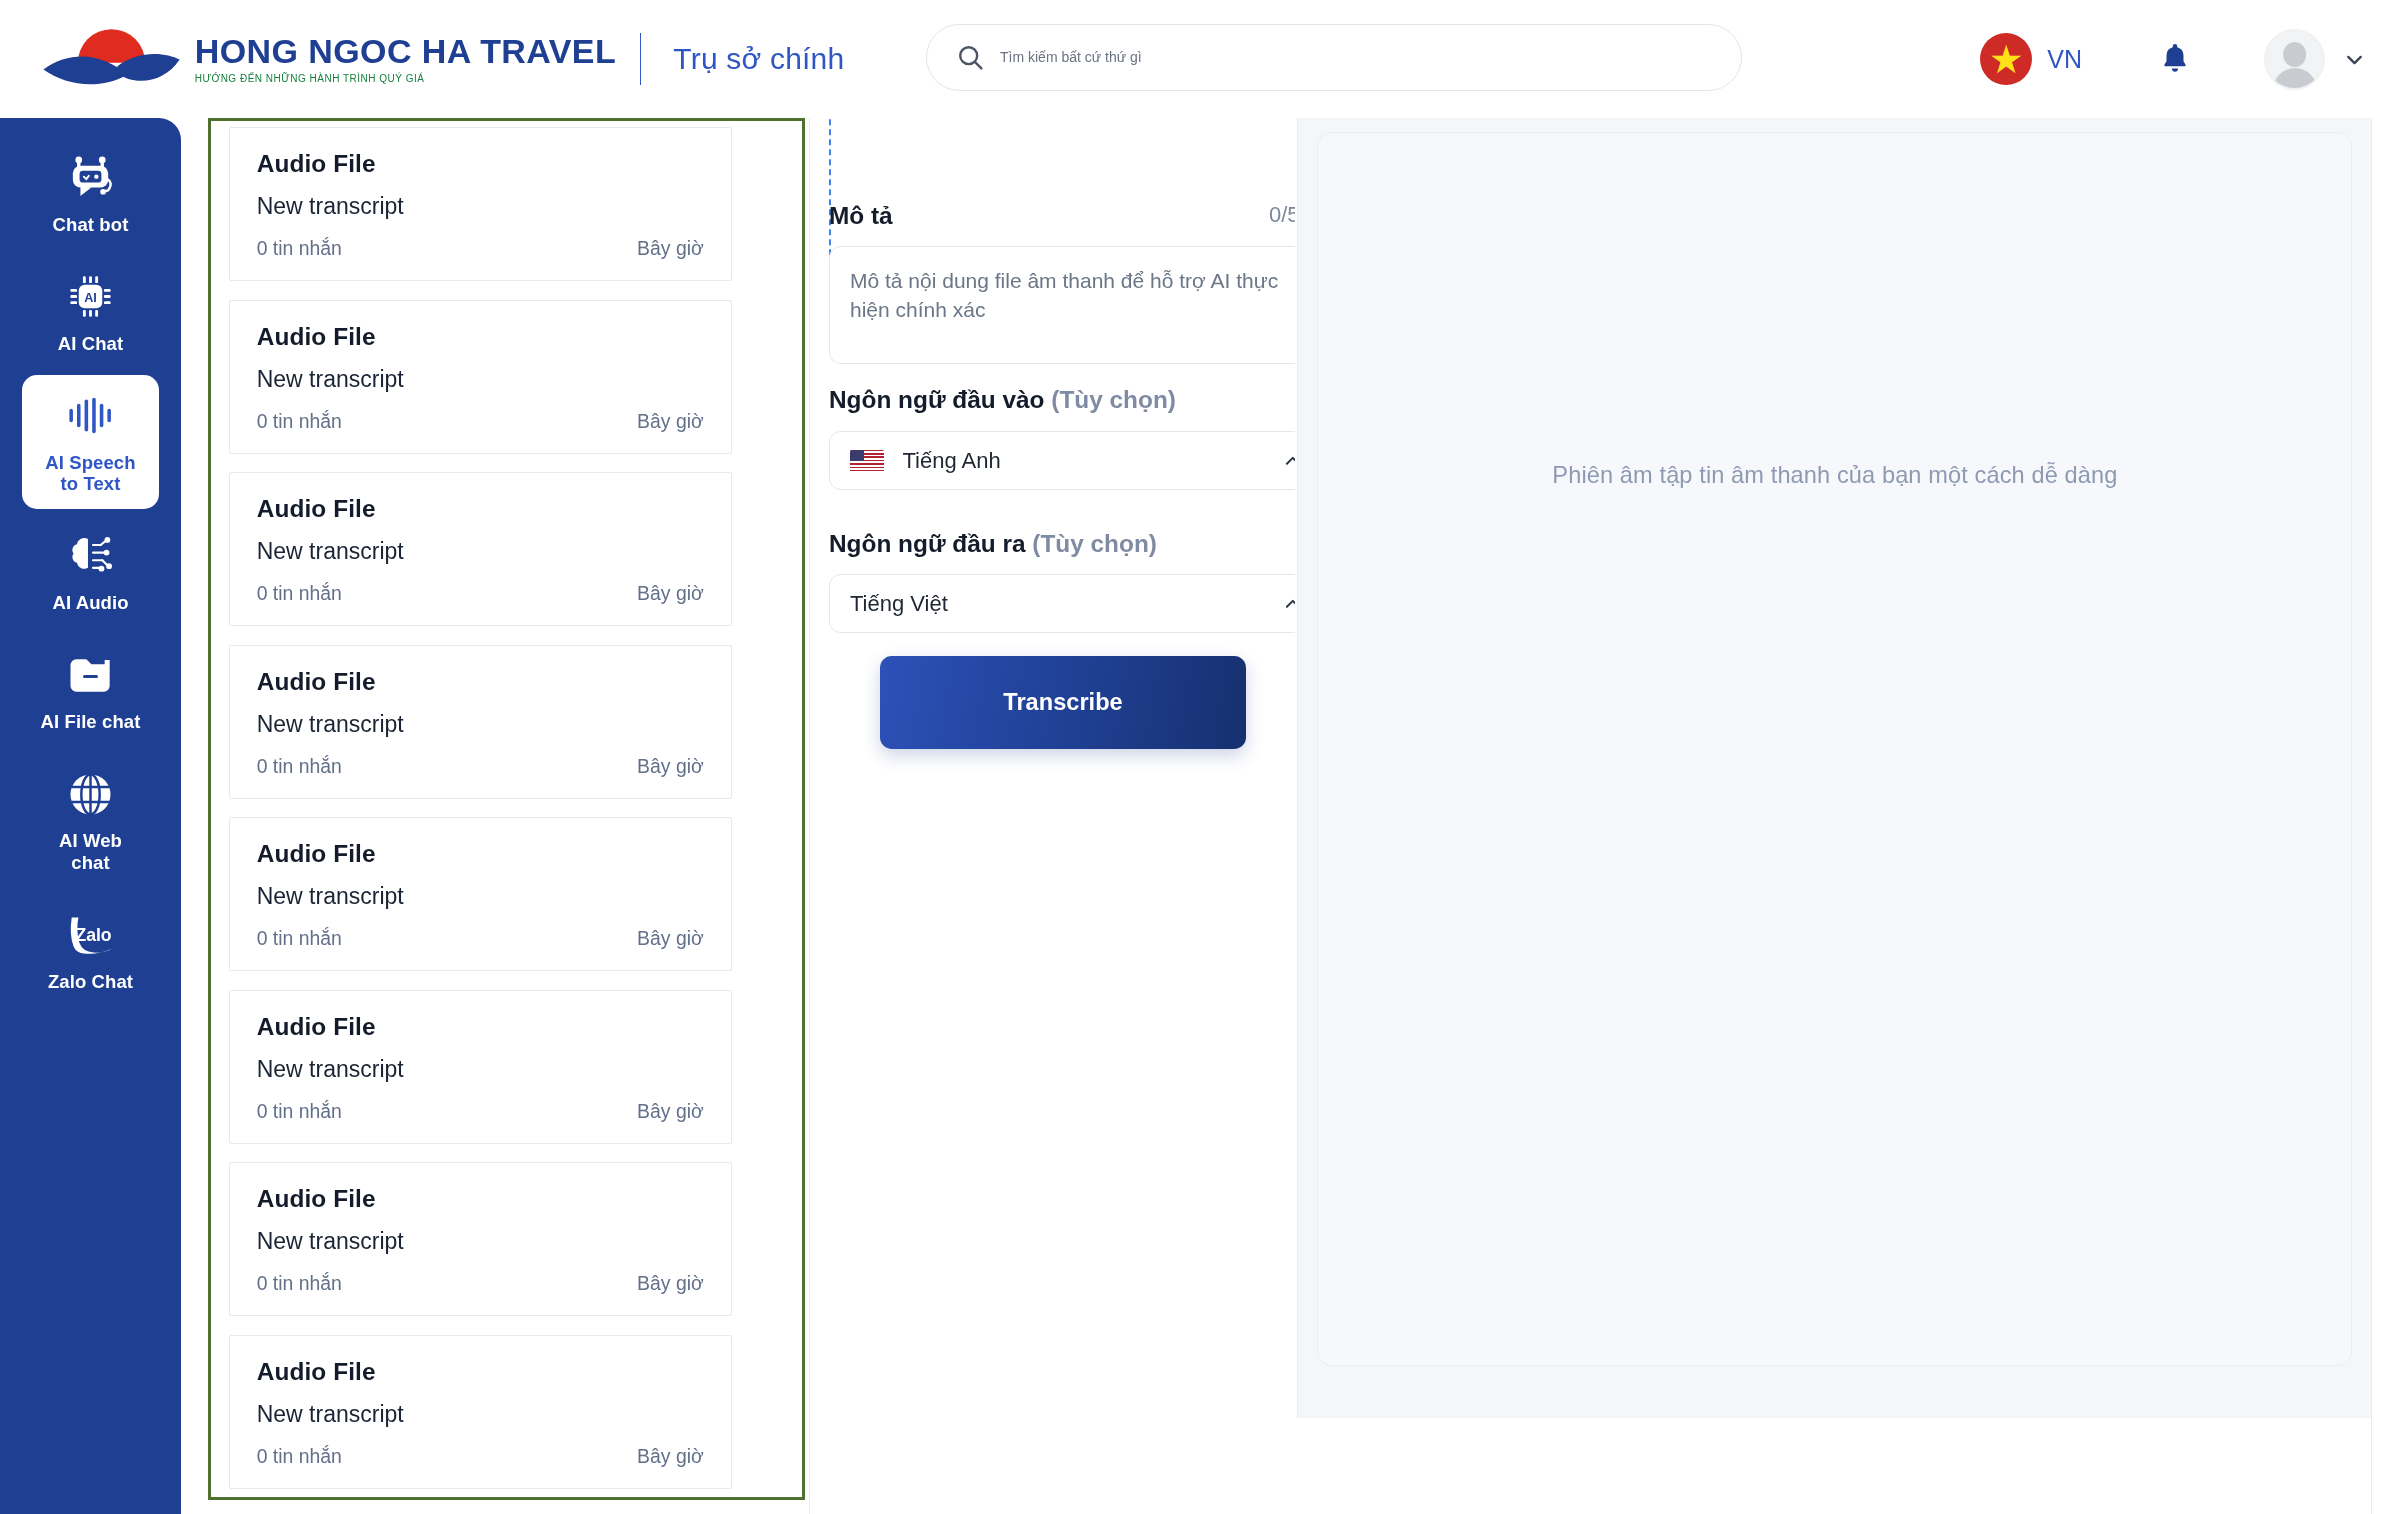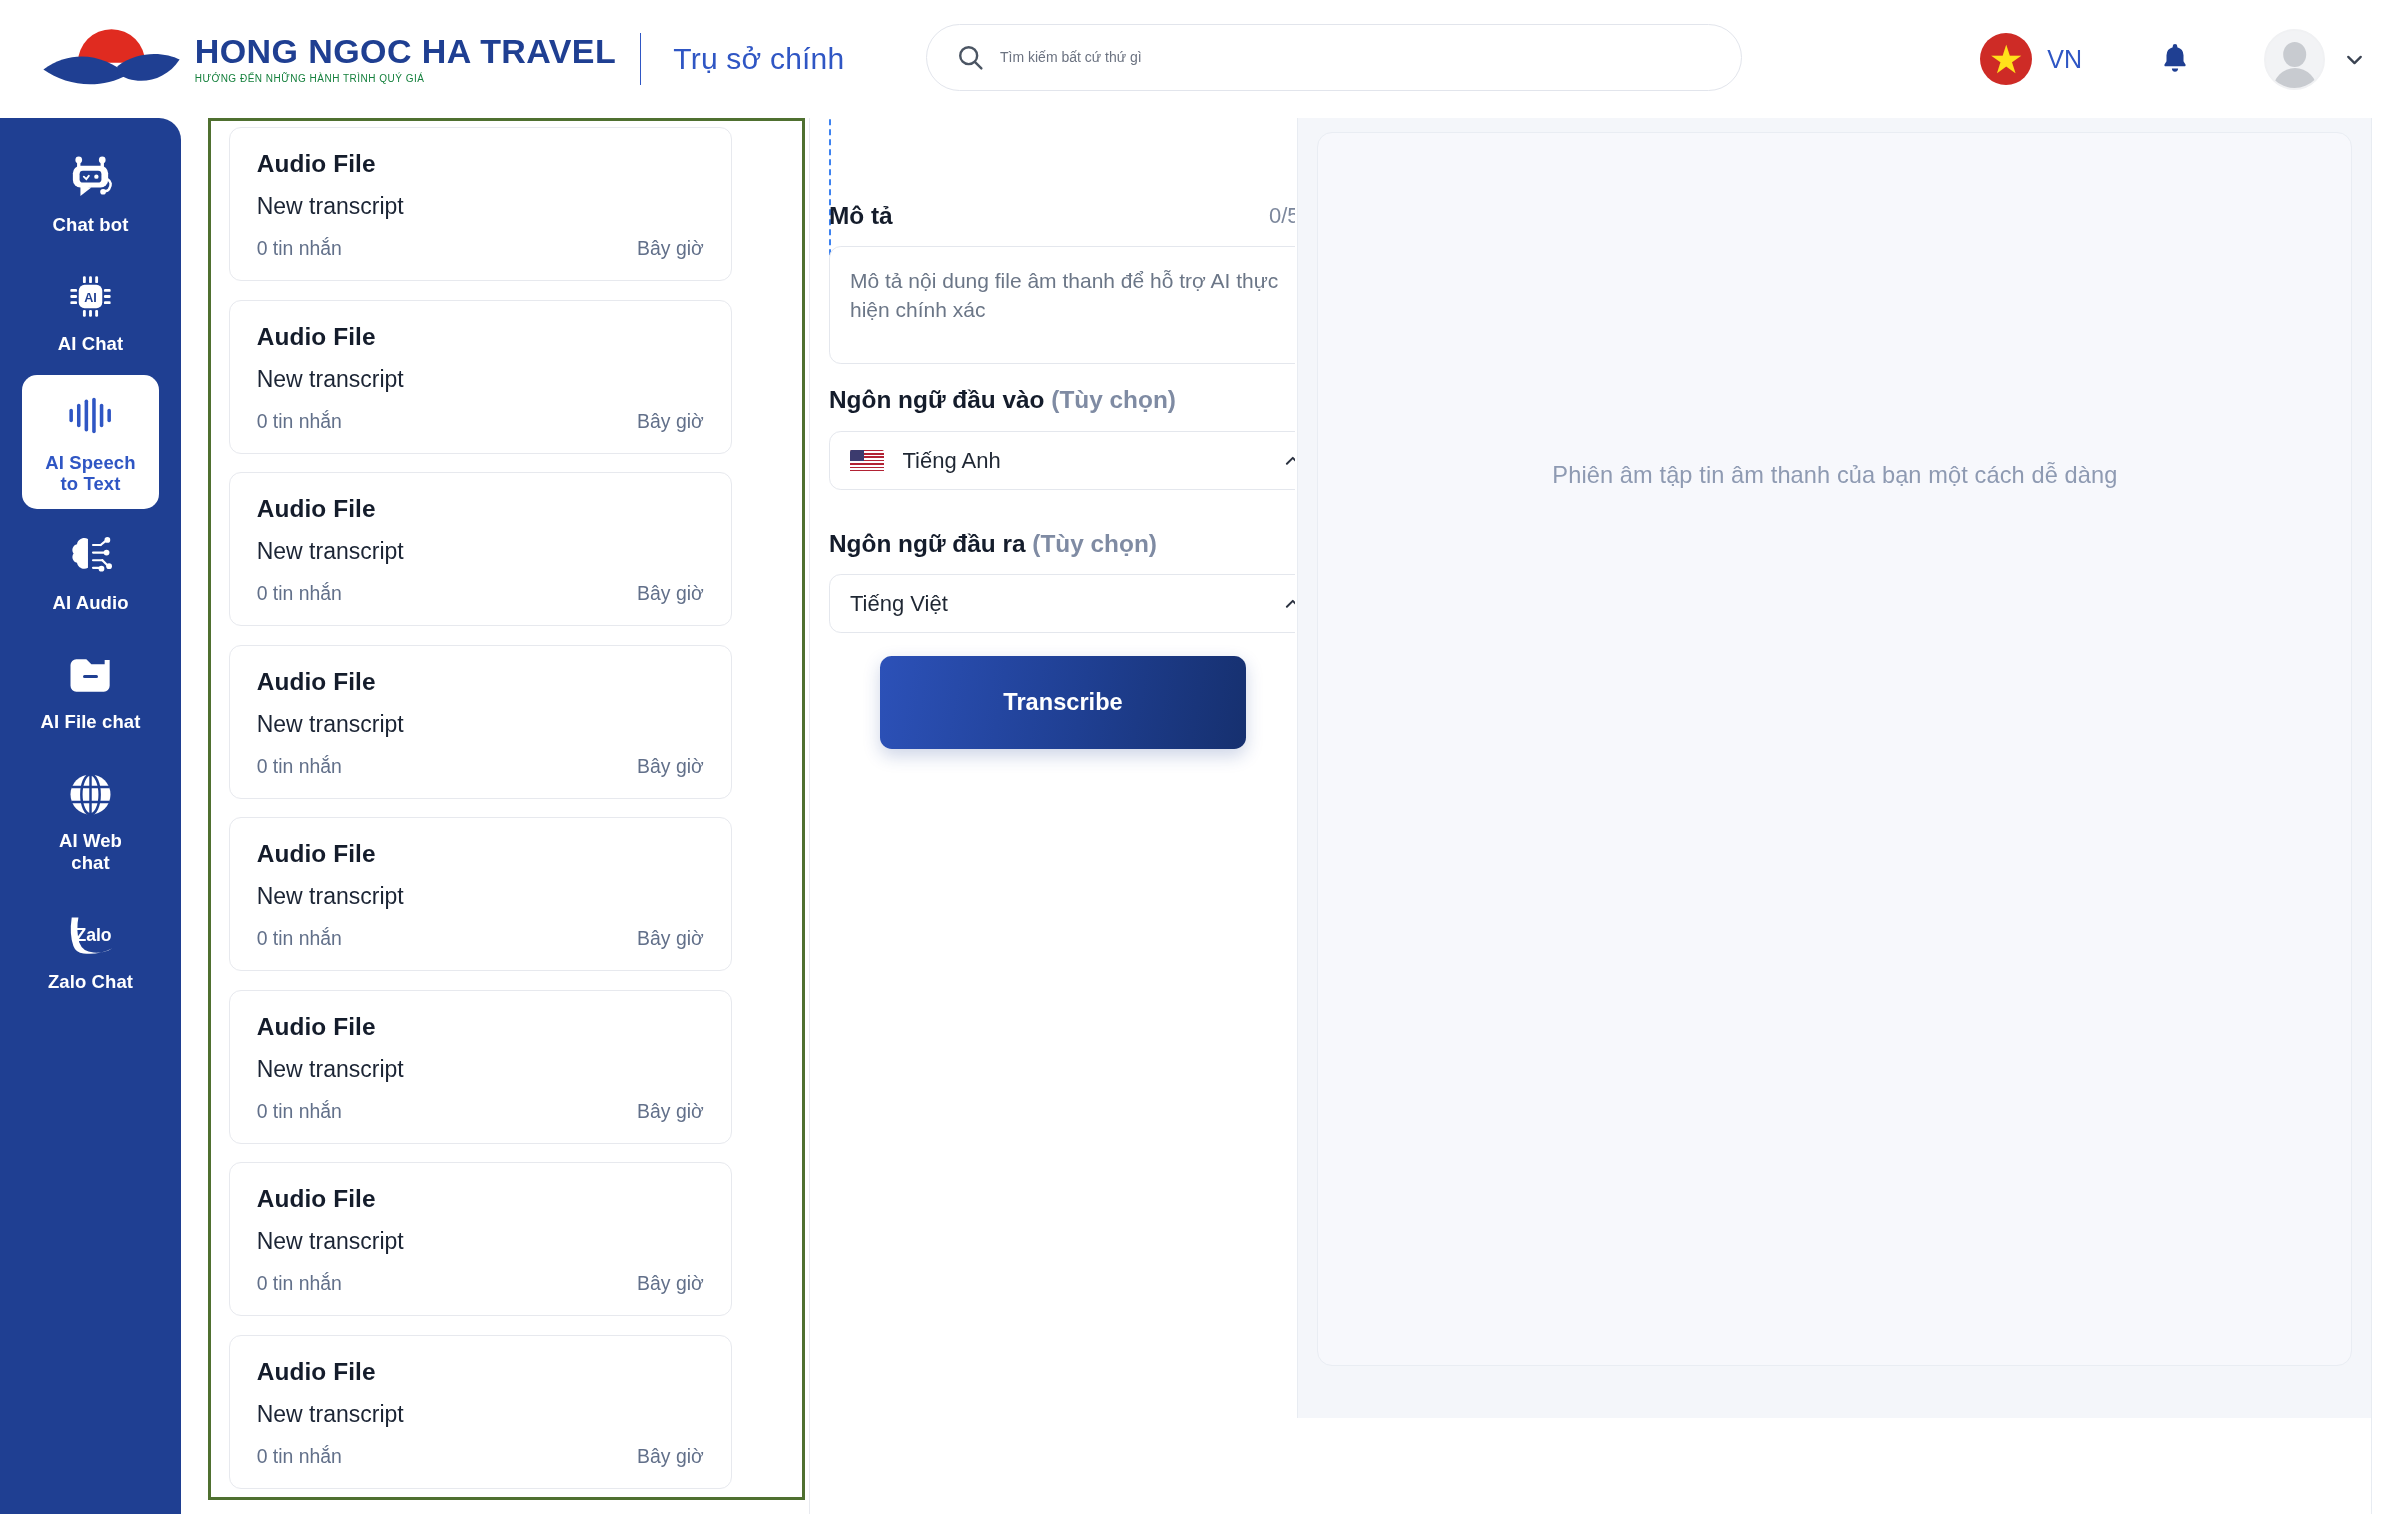--- a/index.html
+++ b/index.html
@@ -122,21 +122,21 @@
   }
   .list-scroll {
     position: absolute; top: 118px; left: 211px;
     width: 589px; height: 1382px;
     overflow: hidden;
     padding: 9.3px 0 0 0;
     z-index: 10;
   }
   .audio-card {
     width: 503px; margin: 0 0 18.5px 17.7px;
-    border: 1.3px solid #e7e9ee; border-radius: 12px;
+    border: 1.3px solid #e7e9ee; border-radius: 2px;
     background: #ffffff;
     padding: 22px 27px 20px 27px;
   }
   .card-title {
     font-size: 24.4px; font-weight: bold; color: #141c2b; letter-spacing: 0.1px;
   }
   .card-sub {
     font-size: 23px; color: #1b2434; margin-top: 15px;
   }
   .card-meta {
@@ -159,21 +159,21 @@
     overflow: hidden;
   }
   .upload-zone {
     position: absolute; top: -67px; left: 15px;
     width: 495px; height: 226px;
     border: 2.5px dashed #3d82f0; border-radius: 13.5px;
     background: #ffffff;
   }
   .field-head {
     position: absolute; left: 15px; width: 495px;
-    display: flex; justify-content: space-between; align-items: center;
+    display: flex; justify-content: space-between; align-items: flex-start;
   }
   .field-label { font-size: 24.4px; font-weight: bold; color: #141c2b; }
   .field-label .opt { color: #7f8ba3; font-weight: bold; }
   .field-counter { font-size: 22px; color: #7c879c; }
 
   .desc-box {
     position: absolute; left: 15px; top: 128px;
     width: 495px; height: 118px;
     border: 1.3px solid #e4e7ed; border-radius: 11.8px;
     background: #fff;

